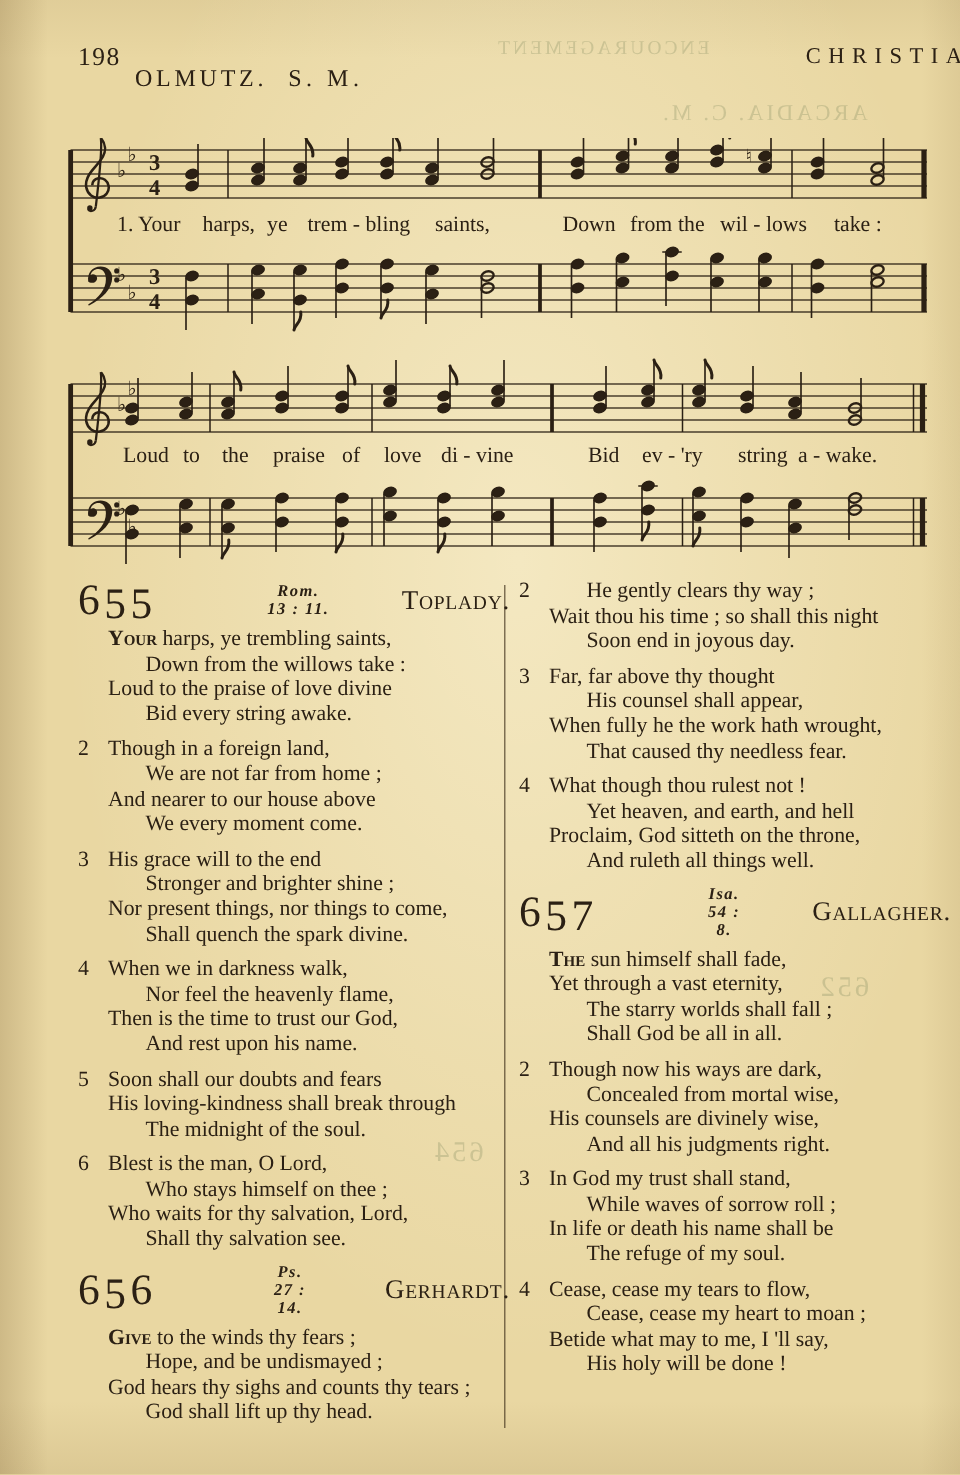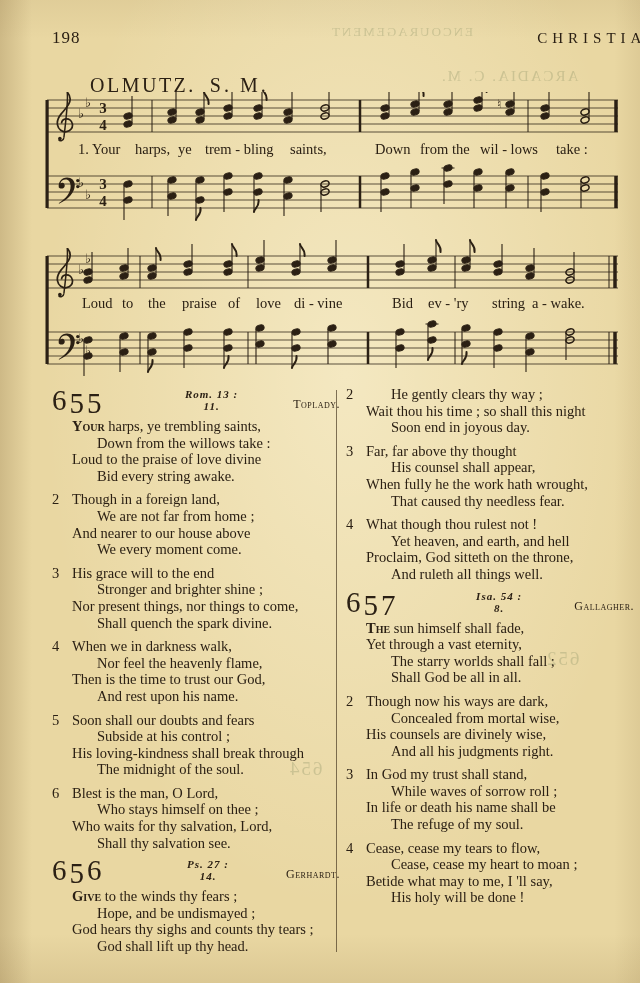--- a/index.html
+++ b/index.html
@@ -14,34 +14,34 @@
       radial-gradient(ellipse at 54% 38%, rgba(255,249,224,.50), rgba(255,249,224,0) 62%),
       linear-gradient(90deg, rgba(96,66,24,.20), rgba(96,66,24,0) 5%, rgba(96,66,24,0) 96%, rgba(120,92,44,.10)),
       linear-gradient(0deg, rgba(120,92,44,.12), rgba(120,92,44,0) 5%),
       linear-gradient(180deg, rgba(120,92,44,.08), rgba(120,92,44,0) 4%);
   }
   .bleed{position:absolute;transform:scaleX(-1);color:rgba(128,138,96,.30);
     letter-spacing:2px;pointer-events:none;white-space:nowrap;}
   .pageno{position:absolute;left:52px;top:28px;font-size:17px;letter-spacing:1px;}
   .runhead{position:absolute;left:0;top:30px;width:100%;text-align:right;
     font-size:15px;letter-spacing:5px;padding-left:31px;}
-  .tunetitle{position:absolute;left:90px;top:74px;font-size:20px;letter-spacing:2.5px;}
+  .tunetitle{position:absolute;left:90px;top:44px;font-size:16px;letter-spacing:2.5px;}
   .tunetitle .meter{margin-left:14px;letter-spacing:3px;}
   #music-svg{position:absolute;left:0;top:92px;}
   .divider{position:absolute;left:336px;top:390px;width:1px;height:562px;
     background:rgba(62,46,24,.65);}
   .col{position:absolute;top:386px;width:288px;}
   .col-left{left:52px;}
   .col-right{left:346px;}
-  .hymn-head{display:flex;align-items:flex-end;margin:2px 0 6px 0;gap:45px;}
+  .hymn-head{display:flex;align-items:center;margin:2px 0 6px 0;gap:45px;}
   .hymn-no{font-size:29px;width:80px;letter-spacing:3px;line-height:24px;}
   .hymn-no .ds{display:inline-block;transform:translateY(3px);}
   .hymn-ref{flex:1;text-align:center;font-weight:bold;font-style:italic;
     font-size:11px;letter-spacing:1px;}
-  .hymn-auth{font-variant:small-caps;font-size:12px;letter-spacing:.5px;padding-left:2px;}
+  .hymn-auth{font-variant:small-caps;font-size:18px;letter-spacing:.5px;padding-left:2px;}
   .verse{position:relative;padding-left:20px;margin-bottom:7px;
     font-size:14.5px;line-height:16.6px;}
   .vnum{position:absolute;left:0;top:0;width:18px;}
   .vline{white-space:nowrap;}
   .vline.ind{padding-left:25px;}
   .sc{font-variant:small-caps;font-weight:bold;}
 </style>
 </head>
 <body>
 
@@ -372,21 +372,20 @@
     <div class="verse">
       <span class="vnum">4</span>
       <div class="vline">When we in darkness walk,</div>
       <div class="vline ind">Nor feel the heavenly flame,</div>
       <div class="vline">Then is the time to trust our God,</div>
       <div class="vline ind">And rest upon his name.</div>
     </div>
     <div class="verse">
       <span class="vnum">5</span>
       <div class="vline">Soon shall our doubts and fears</div>
-      <div class="vline ind">Subside at his control ;</div>
       <div class="vline">His loving-kindness shall break through</div>
       <div class="vline ind">The midnight of the soul.</div>
     </div>
     <div class="verse">
       <span class="vnum">6</span>
       <div class="vline">Blest is the man, O Lord,</div>
       <div class="vline ind">Who stays himself on thee ;</div>
       <div class="vline">Who waits for thy salvation, Lord,</div>
       <div class="vline ind">Shall thy salvation see.</div>
     </div>

